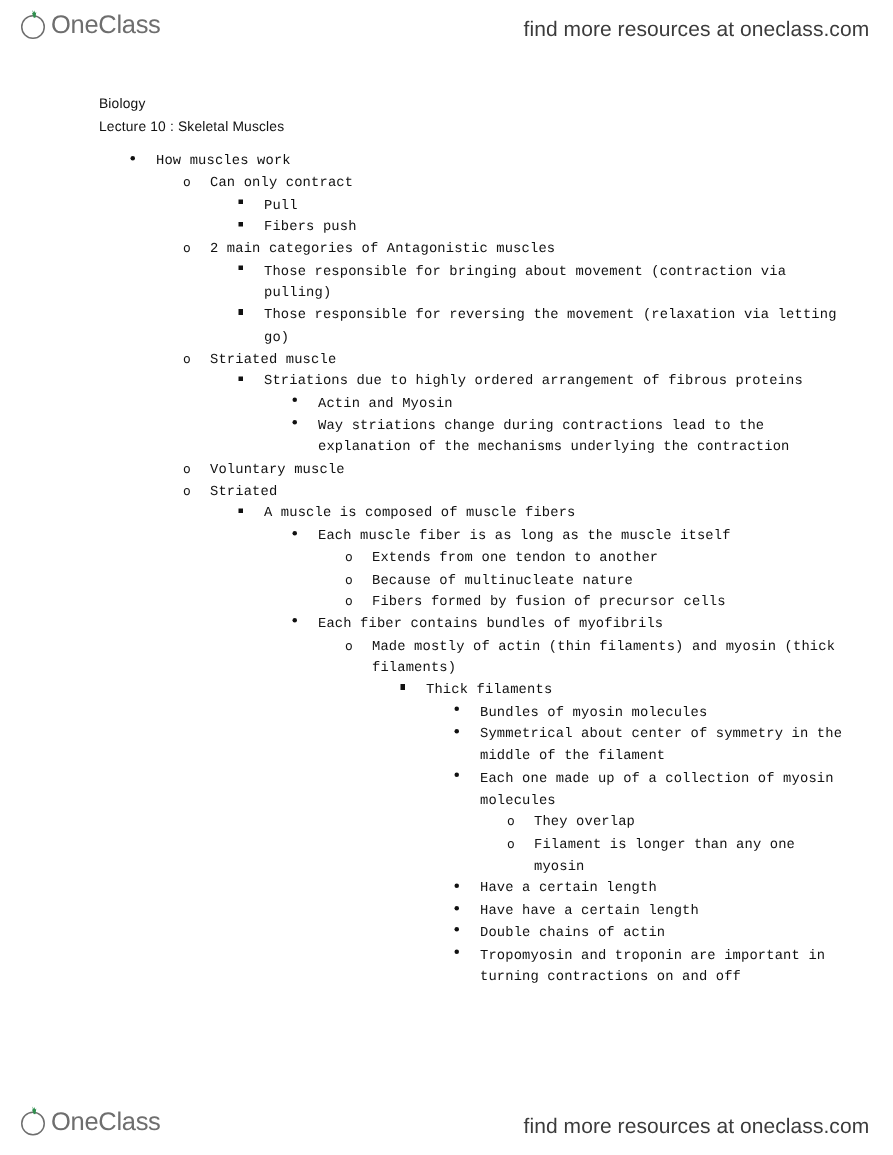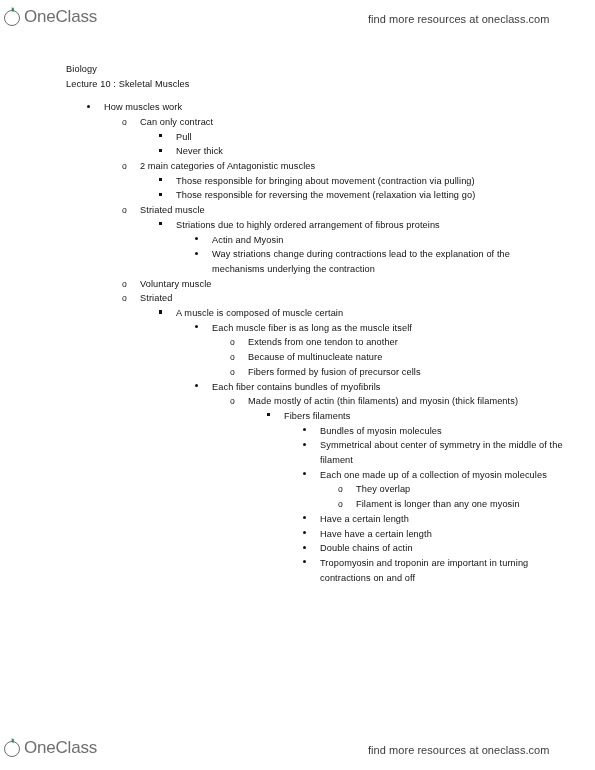--- a/index.html
+++ b/index.html
@@ -23,21 +23,21 @@
     width: 595px;
     height: 34px;
     display: flex;
     align-items: center;
   }
   #header-bar { top: 2px; }
   #footer-bar { top: 733px; }
 
   .logo-wrap {
     position: absolute;
-    left: 4px;
+    left: 14px;
     display: flex;
     align-items: flex-start;
     height: 26px;
   }
   .logo-mark {
     position: relative;
     width: 19px;
     height: 22px;
     flex: 0 0 auto;
   }
@@ -62,22 +62,22 @@
     font-size: 17px;
     letter-spacing: -0.2px;
     color: #6e6e6e;
     line-height: 22px;
     margin-left: 1px;
     font-weight: 400;
   }
 
   .promo {
     position: absolute;
-    left: 368px;
-    font-size: 11px;
+    left: 349px;
+    font-size: 14px;
     color: #3b3b3b;
     line-height: 26px;
     letter-spacing: 0.05px;
   }
 
   
   #doc-body {
     position: absolute;
     left: 0;
     top: 62px;
@@ -89,20 +89,21 @@
     color: #111111;
     padding-left: 66px;
     letter-spacing: 0.12px;
   }
   .node {
     position: relative;
     font-size: 9.2px;
     line-height: 14.7px;
     color: #111111;
     letter-spacing: 0.1px;
+    font-family: Liberation Mono, monospace;
   }
   .node > .row {
     position: relative;
     padding-left: 18px;
   }
   .marker {
     position: absolute;
     left: 0;
     top: 0;
     width: 14px;
@@ -174,21 +175,21 @@
           </div>
           <div class="node lvl-3">
             <div class="row">
               <span class="marker mk-square"></span>
               <span class="text-span">Pull</span>
             </div>
           </div>
           <div class="node lvl-3">
             <div class="row">
               <span class="marker mk-square"></span>
-              <span class="text-span">Never thick</span>
+              <span class="text-span">Fibers push</span>
             </div>
           </div>
         </div>
         <div class="node lvl-2">
           <div class="row">
             <span class="marker mk-circle">o</span>
             <span class="text-span">2 main categories of Antagonistic muscles</span>
           </div>
           <div class="node lvl-3">
             <div class="row">
@@ -236,21 +237,21 @@
           </div>
         </div>
         <div class="node lvl-2">
           <div class="row">
             <span class="marker mk-circle">o</span>
             <span class="text-span">Striated</span>
           </div>
           <div class="node lvl-3">
             <div class="row">
               <span class="marker mk-square"></span>
-              <span class="text-span">A muscle is composed of muscle certain</span>
+              <span class="text-span">A muscle is composed of muscle fibers</span>
             </div>
             <div class="node lvl-4">
               <div class="row">
                 <span class="marker mk-disc"></span>
                 <span class="text-span">Each muscle fiber is as long as the muscle itself</span>
               </div>
               <div class="node lvl-5">
                 <div class="row">
                   <span class="marker mk-circle">o</span>
                   <span class="text-span">Extends from one tendon to another</span>
@@ -275,21 +276,21 @@
                 <span class="text-span">Each fiber contains bundles of myofibrils</span>
               </div>
               <div class="node lvl-5">
                 <div class="row">
                   <span class="marker mk-circle">o</span>
                   <span class="text-span">Made mostly of actin (thin filaments) and myosin (thick filaments)</span>
                 </div>
                 <div class="node lvl-6">
                   <div class="row">
                     <span class="marker mk-square"></span>
-                    <span class="text-span">Fibers filaments</span>
+                    <span class="text-span">Thick filaments</span>
                   </div>
                   <div class="node lvl-6">
                     <div class="row">
                       <span class="marker mk-disc"></span>
                       <span class="text-span">Bundles of myosin molecules</span>
                     </div>
                   </div>
                   <div class="node lvl-6">
                     <div class="row">
                       <span class="marker mk-disc"></span>

